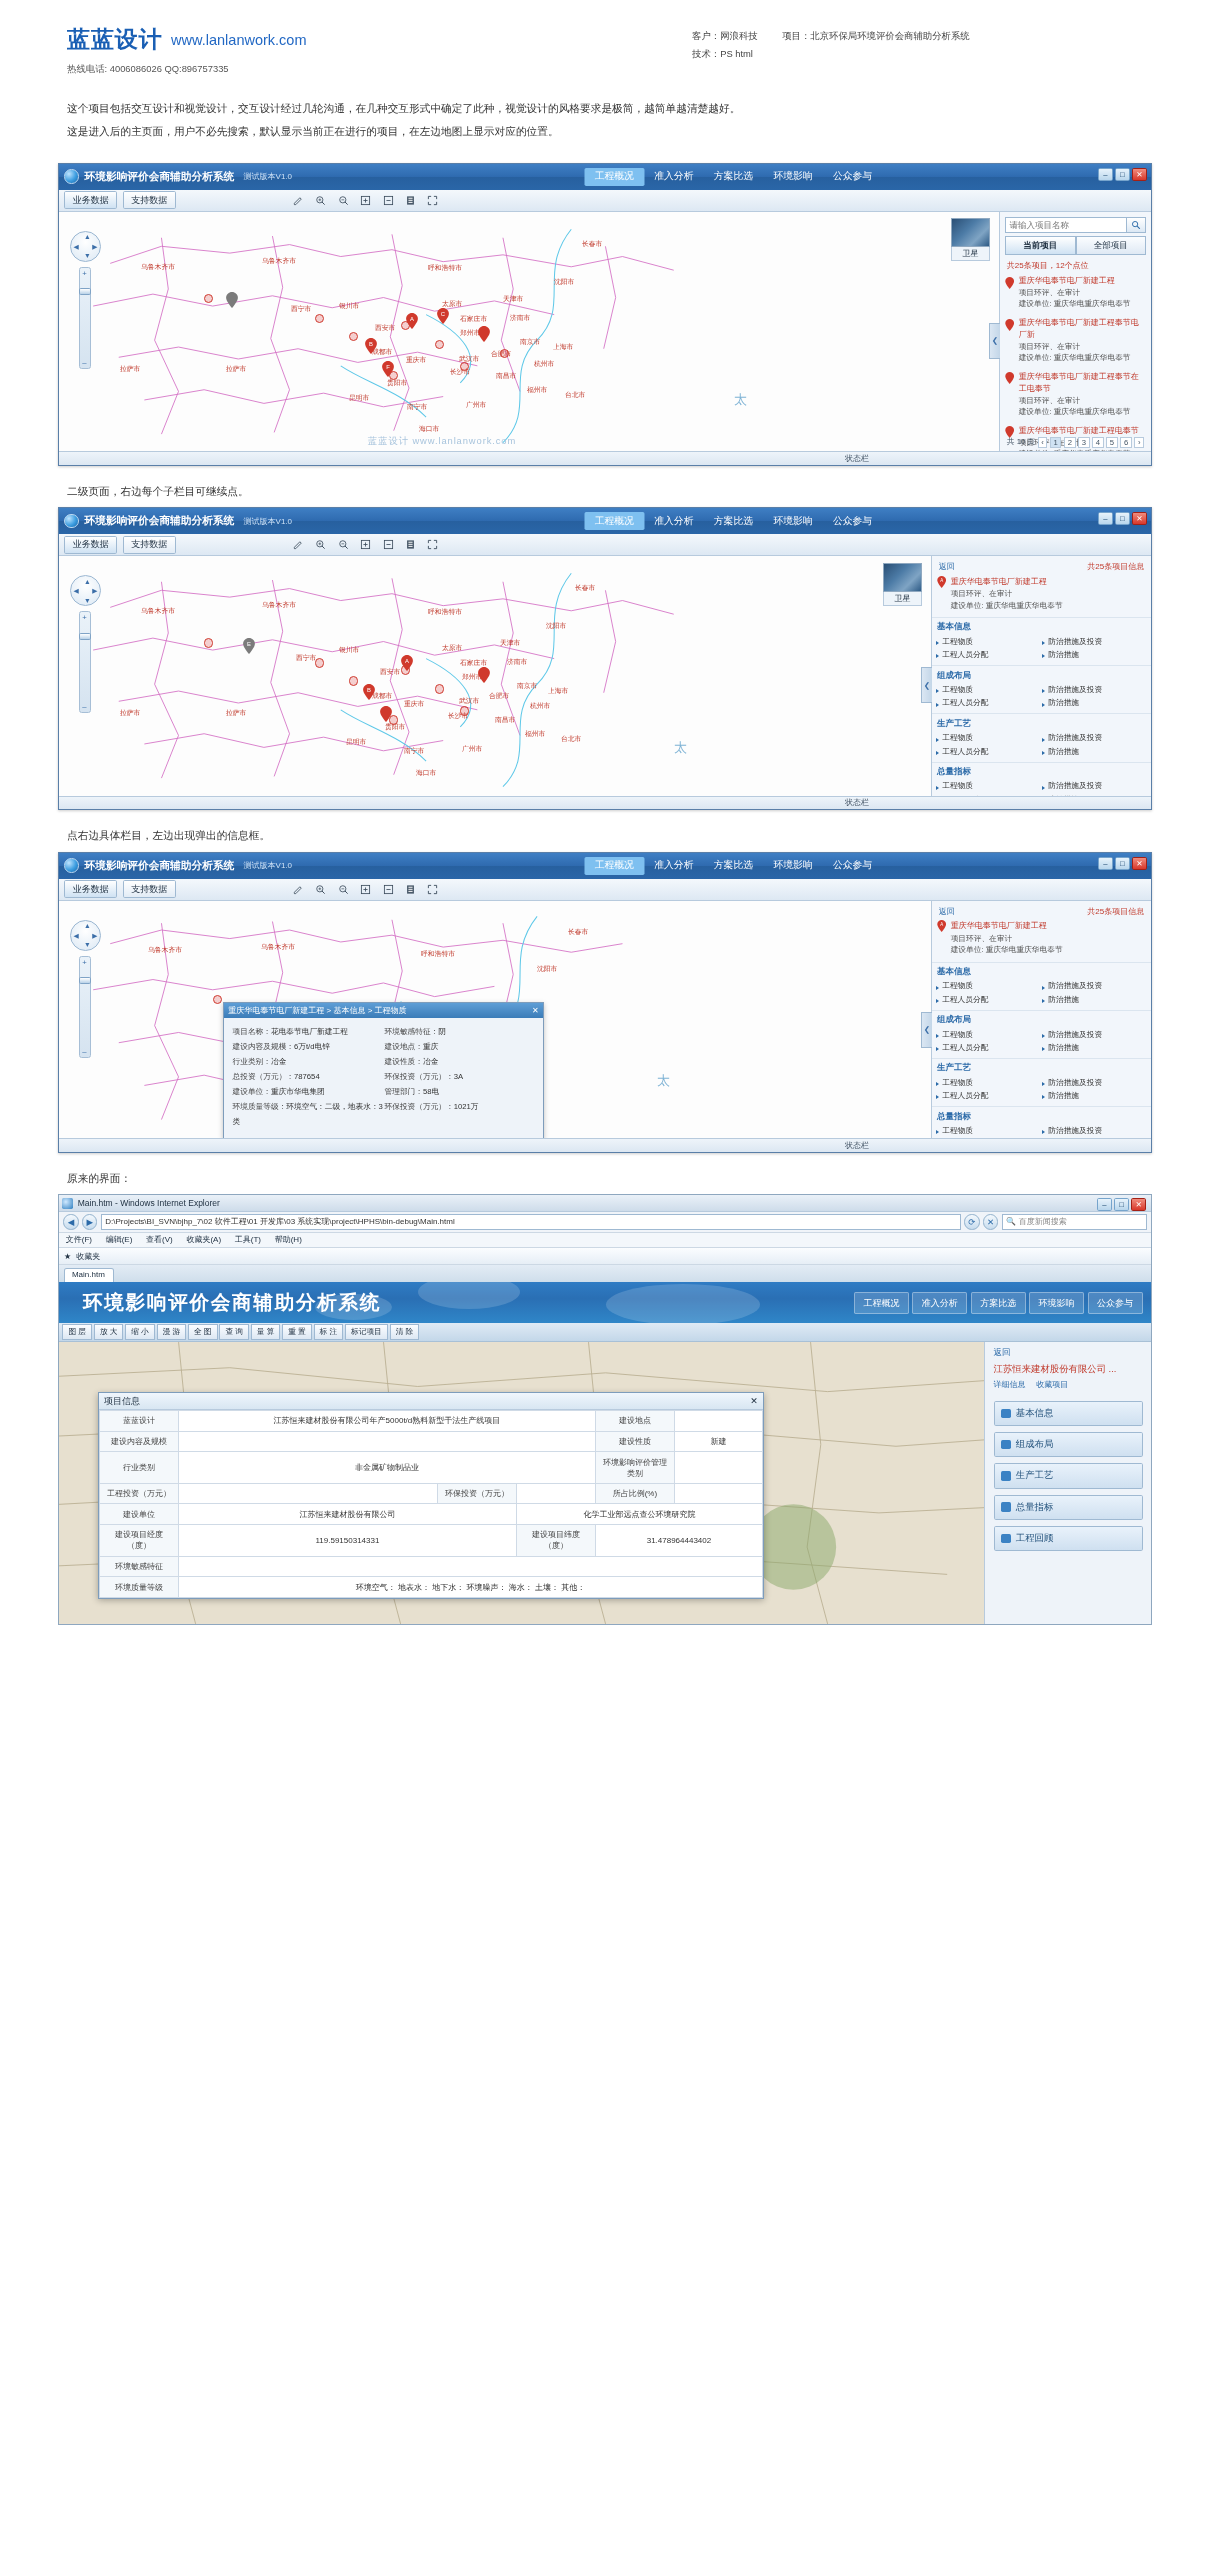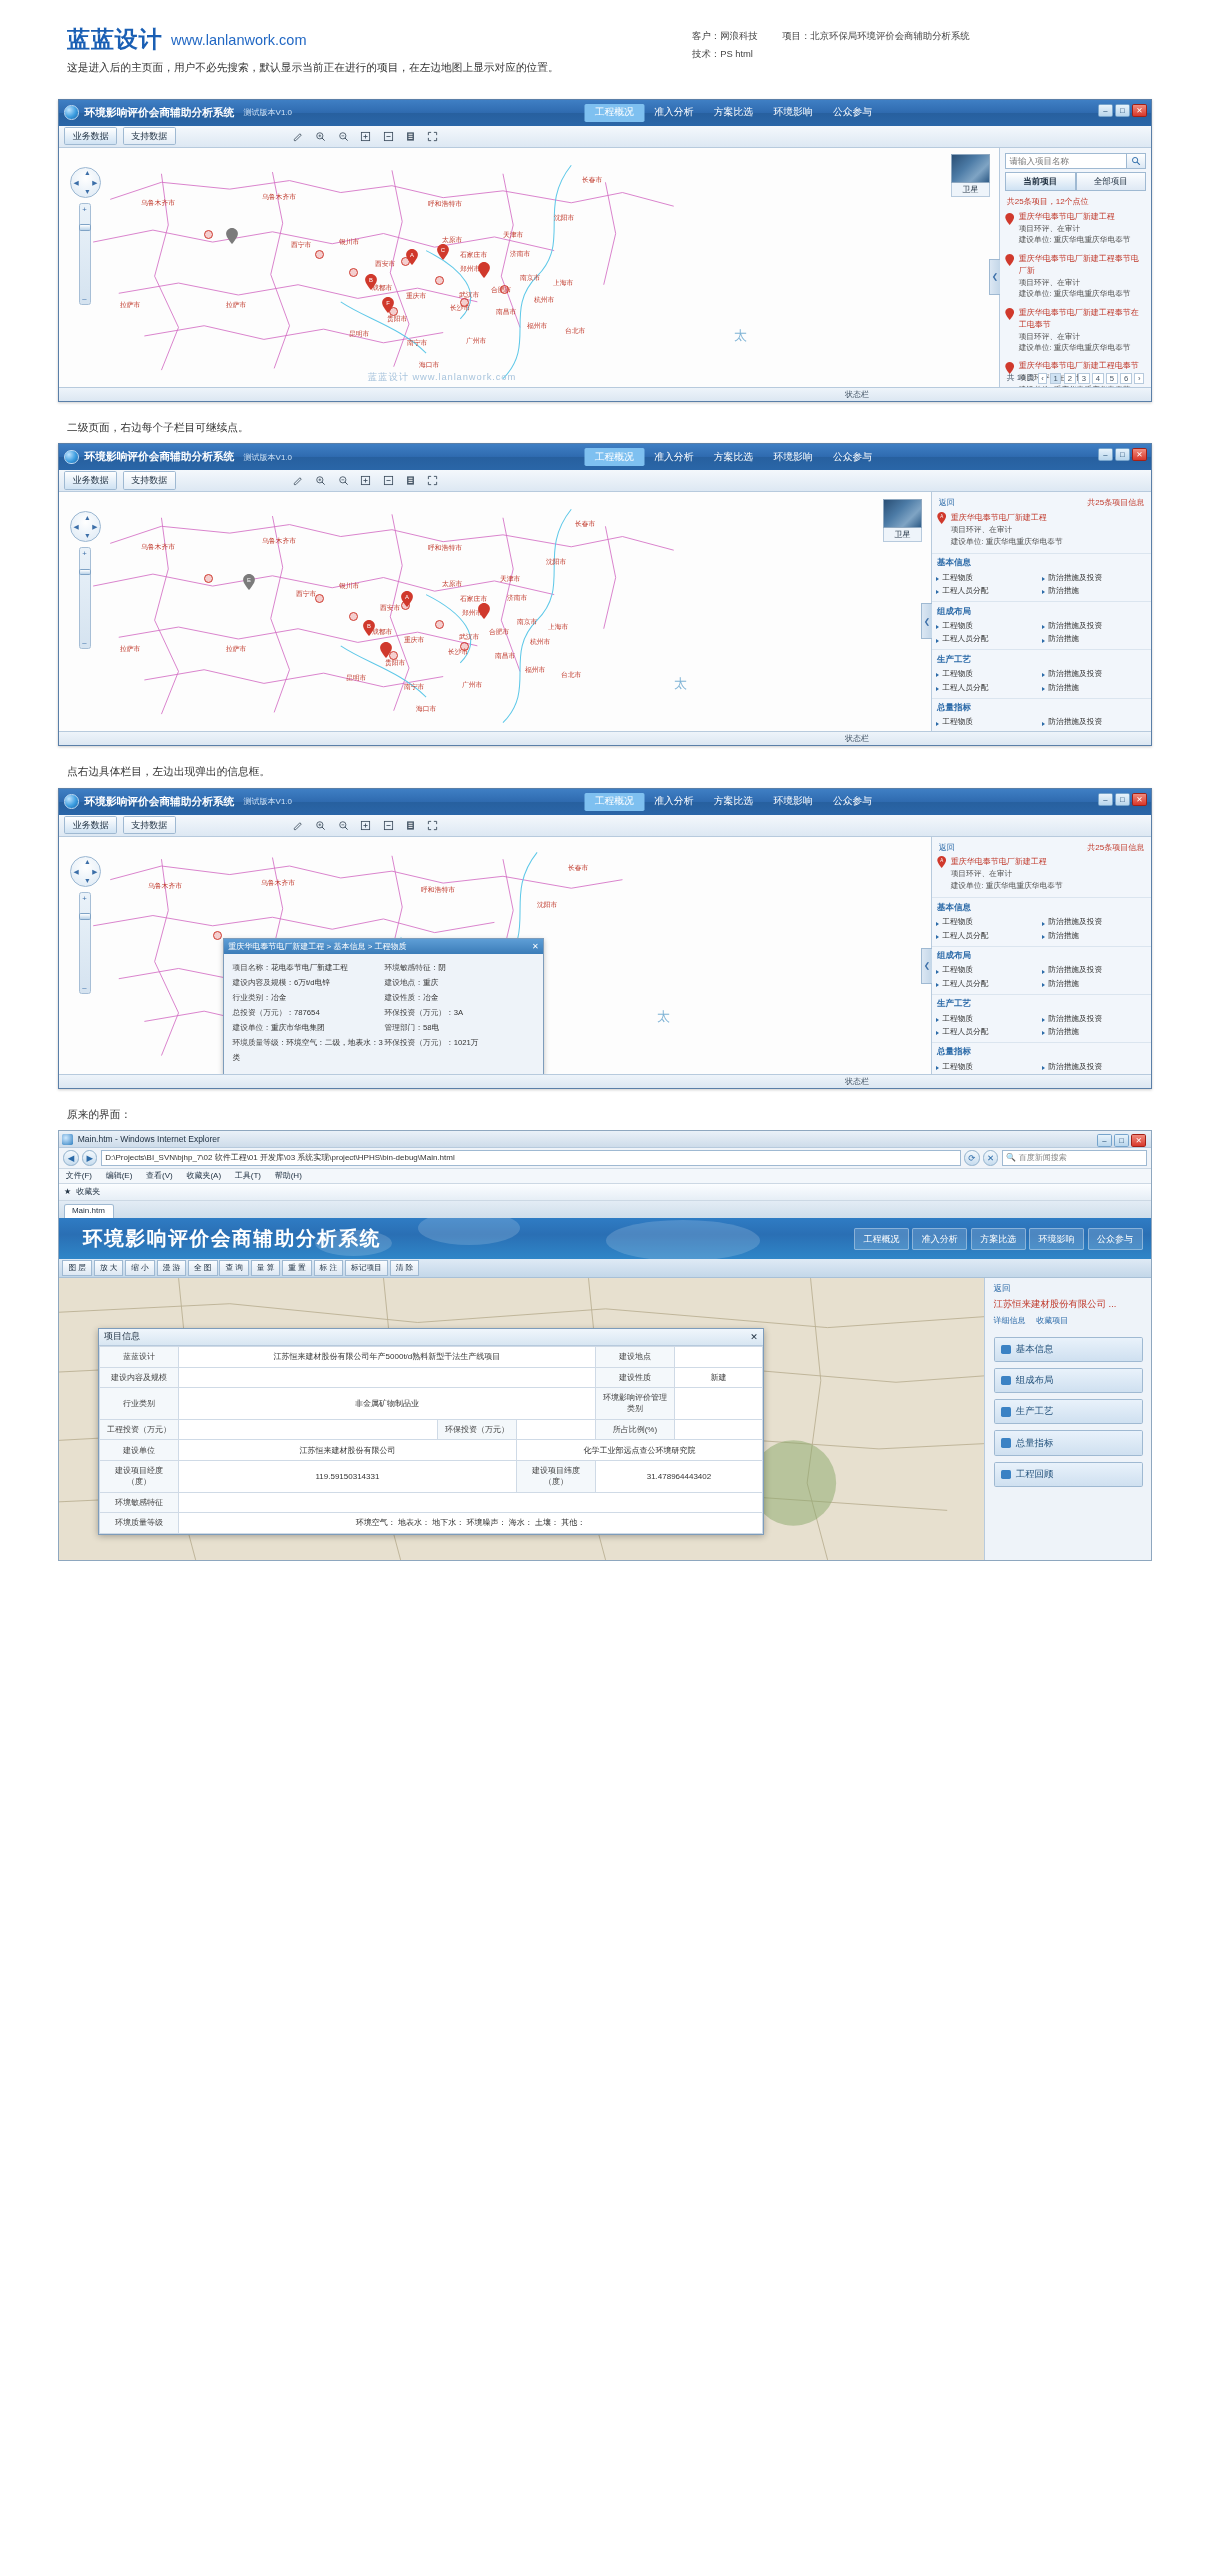--- a/index.html
+++ b/index.html
@@ -286,31 +286,33 @@
 </head>
 <body>
 
 <div class="page">
 
   <div class="site-header">
     <div class="logo-row">
       <div class="logo-mark">蓝蓝设计</div>
       <div class="logo-url">www.lanlanwork.com</div>
     </div>
+    <div class="contact-row">热线电话: 4006086026    QQ:896757335</div>
   </div>
   <div class="header-meta">
     <div class="row">
       <span>客户：网浪科技</span>
       <span>项目：北京环保局环境评价会商辅助分析系统</span>
     </div>
     <div class="row">
       <span>技术：PS html</span>
     </div>
   </div>
 
+  <div class="para">这个项目包括交互设计和视觉设计，交互设计经过几轮沟通，在几种交互形式中确定了此种，视觉设计的风格要求是极简，越简单越清楚越好。</div>
   <div class="para" style="margin-top:1.7px">这是进入后的主页面，用户不必先搜索，默认显示当前正在进行的项目，在左边地图上显示对应的位置。</div>
 
   <div class="window" style="width:1094px; margin-top:20.5px;">
     <div class="titlebar">
       <div class="tb-left">
         <div class="tb-globe"></div>
         <div class="tb-title">环境影响评价会商辅助分析系统</div>
         <div class="tb-ver">测试版本V1.0</div>
       </div>
       <div class="tb-menu">

